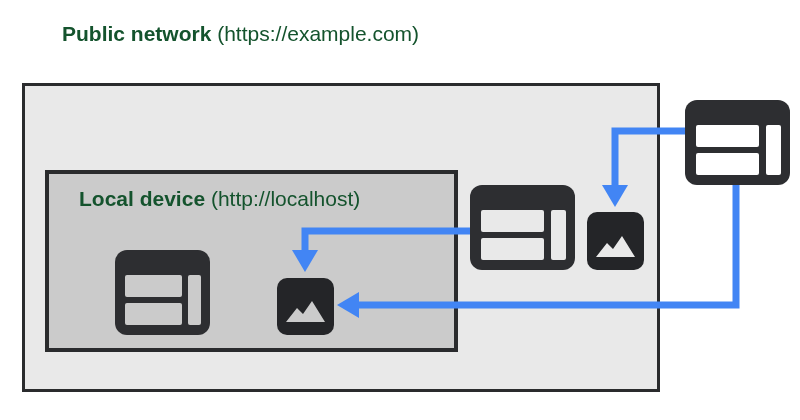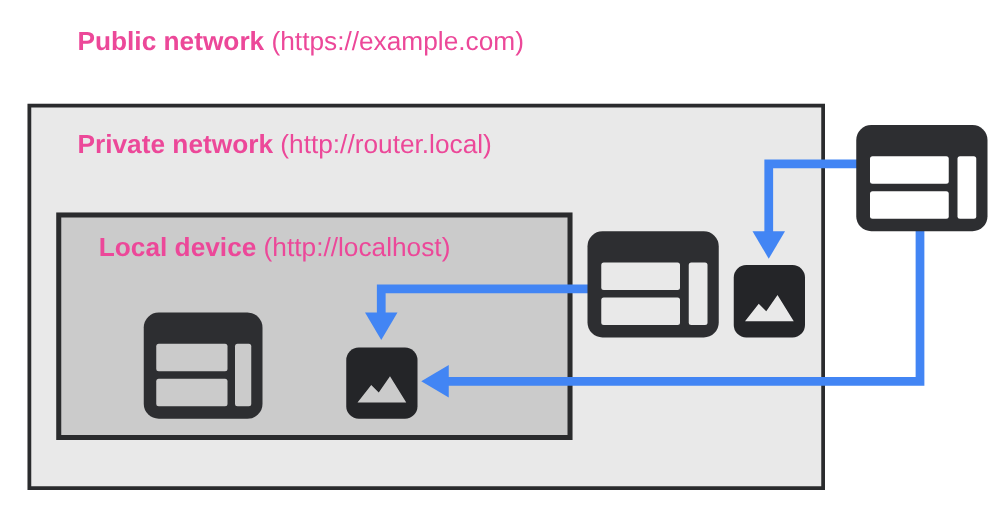--- a/index.html
+++ b/index.html
@@ -1,20 +1,20 @@
 <!DOCTYPE html>
 <html><head>
 <meta charset="utf-8">
 <style>
   html,body{margin:0;padding:0;background:#fff;}
   .page{
     position:relative;width:800px;height:420px;background:#fff;
     font-family:"Liberation Sans",sans-serif;overflow:hidden;
   }
-  .label{position:absolute;font-size:21px;color:#ec4899;white-space:nowrap;z-index:3;}
+  .label{position:absolute;font-size:21px;color:#14532d;white-space:nowrap;z-index:3;}
   .label .b{font-weight:700;}
   #title{left:62px;top:22px;}
   #private-label{left:62px;top:104px;}
   #local-label{left:79px;top:187px;}
 
   .zone{position:absolute;box-sizing:border-box;}
   #private-box{left:22px;top:83px;width:638px;height:309px;background:#E9E9E9;border:3px solid #2A2B2D;z-index:1;}
   #local-box{left:45px;top:170px;width:413px;height:182px;background:#CBCBCB;border:4px solid #2A2B2D;z-index:2;}
 
   .arrows{position:absolute;left:0;top:0;z-index:5;pointer-events:none;}
@@ -42,23 +42,20 @@
 
 <div class="page">
 
   <div class="label" id="title">
     <span class="b">Public network</span><span> (https://example.com)</span>
   </div>
 
   <div class="zone" id="private-box"></div>
   <div class="zone" id="local-box"></div>
 
-  <div class="label" id="private-label">
-    <span class="b">Private network</span><span> (http://router.local)</span>
-  </div>
 
   <div class="label" id="local-label">
     <span class="b">Local device</span><span> (http://localhost)</span>
   </div>
 
   <svg class="arrows" width="800" height="420" viewBox="0 0 800 420">
     <g>
       <path d="M472,231 H305 V252" stroke="#4285F4" stroke-width="7" fill="none"></path>
       <polygon points="292,250 318,250 305,272" fill="#4285F4"></polygon>
     </g>

